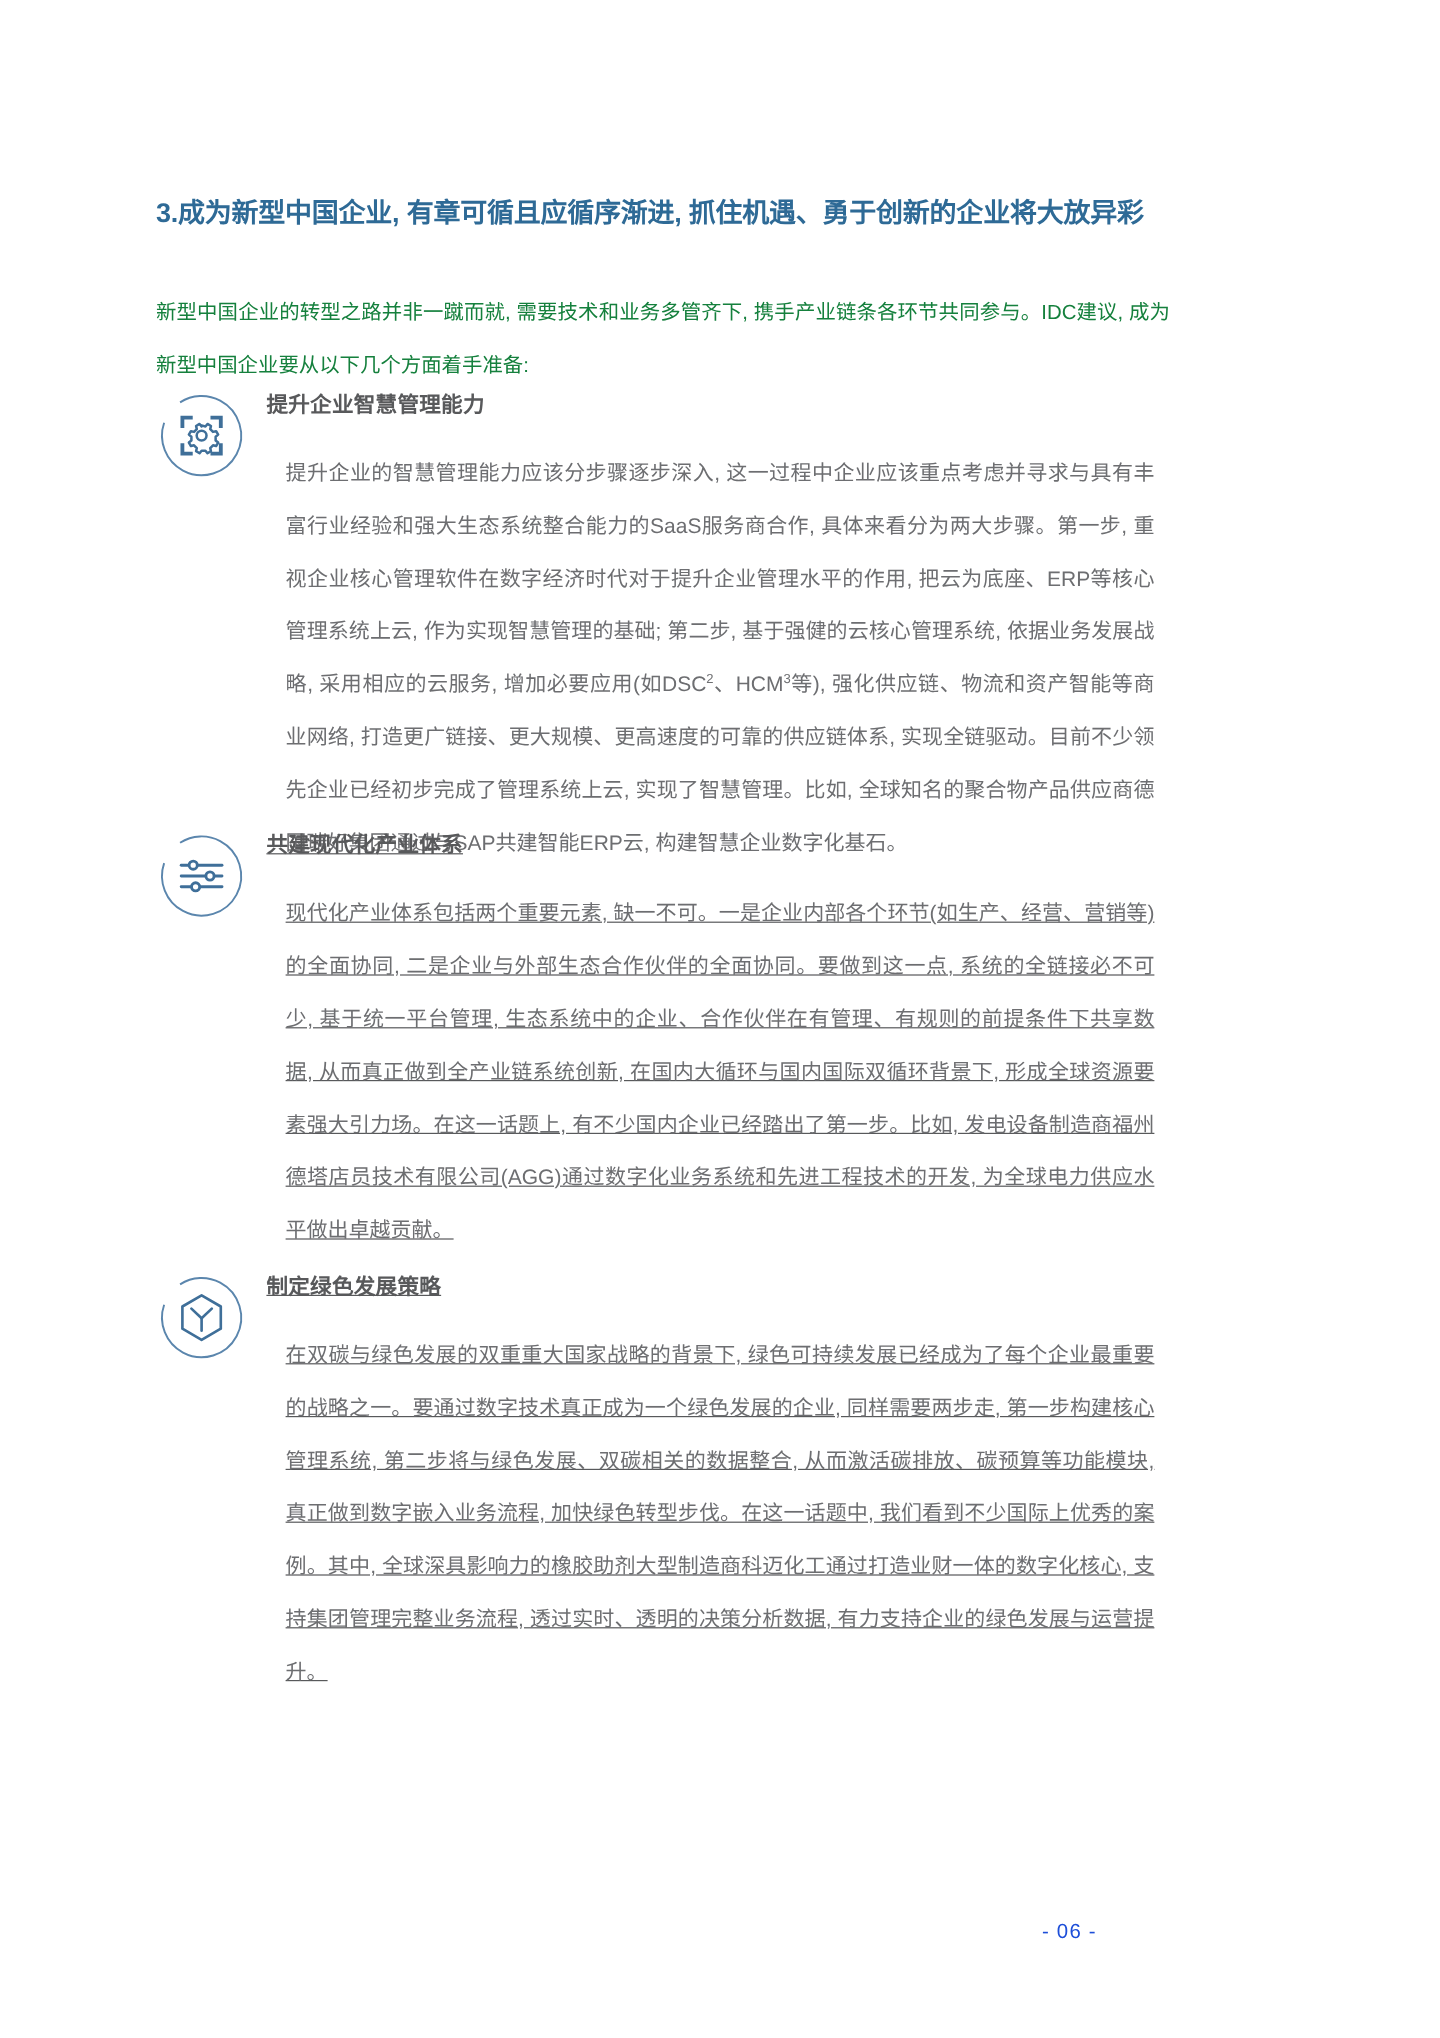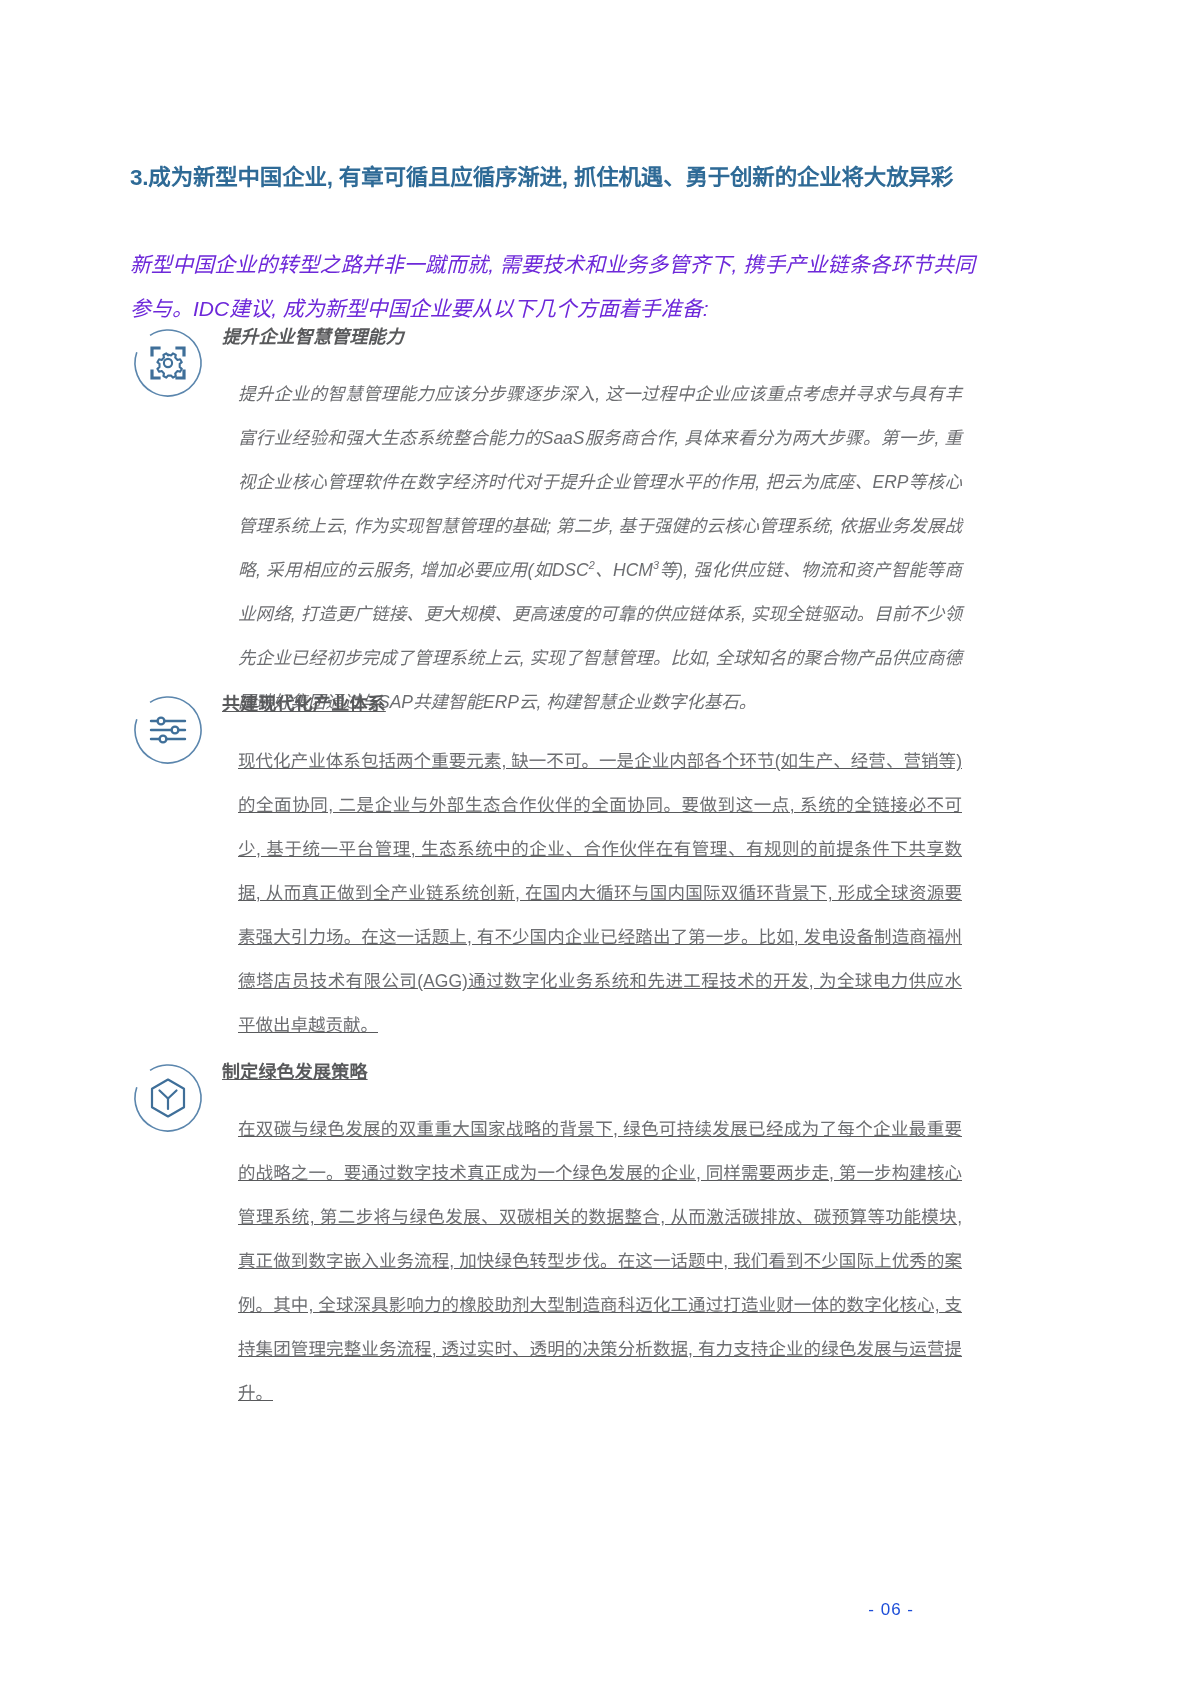--- a/index.html
+++ b/index.html
@@ -38,26 +38,25 @@
     line-height: 1.4;
     white-space: nowrap;
   }
 
   
   .intro {
     position: absolute;
     left: 130px;
     top: 222px;
     width: 845px;
-    font-size: 21px;
+    font-size: 17px;
     line-height: 44px;
-    color: #6d28d9;
+    color: #15803d;
     text-align: justify;
     text-justify: inter-ideograph;
-    font-style: italic;
   }
 
   
   .block {
     position: absolute;
     left: 130px;
     width: 848px;
   }
   .block-icon {
     position: absolute;
@@ -84,21 +83,21 @@
     text-align: justify;
     text-justify: inter-ideograph;
     margin: 16px;
   }
   .block-text sup {
     font-size: 0.62em;
     vertical-align: super;
     line-height: 0;
   }
 
-  #block-1 { top: 325px; font-style: italic; }
+  #block-1 { top: 325px; }
   #block-2 { top: 692px; text-decoration: underline; }
   #block-3 { top: 1060px; text-decoration: underline; }
 
   
   .footnotes {
     position: absolute;
     left: 130px;
     top: 1525px;
     width: 700px;
     font-size: 12.5px;

